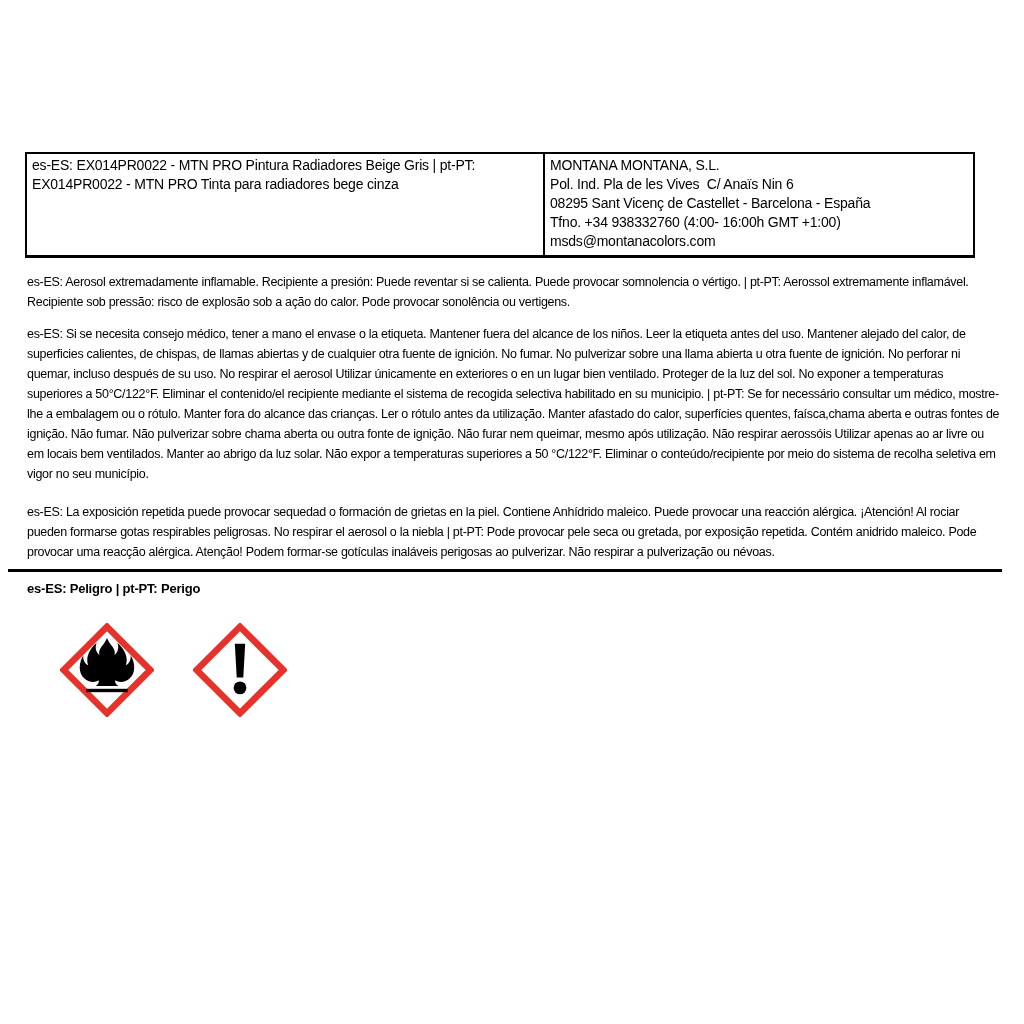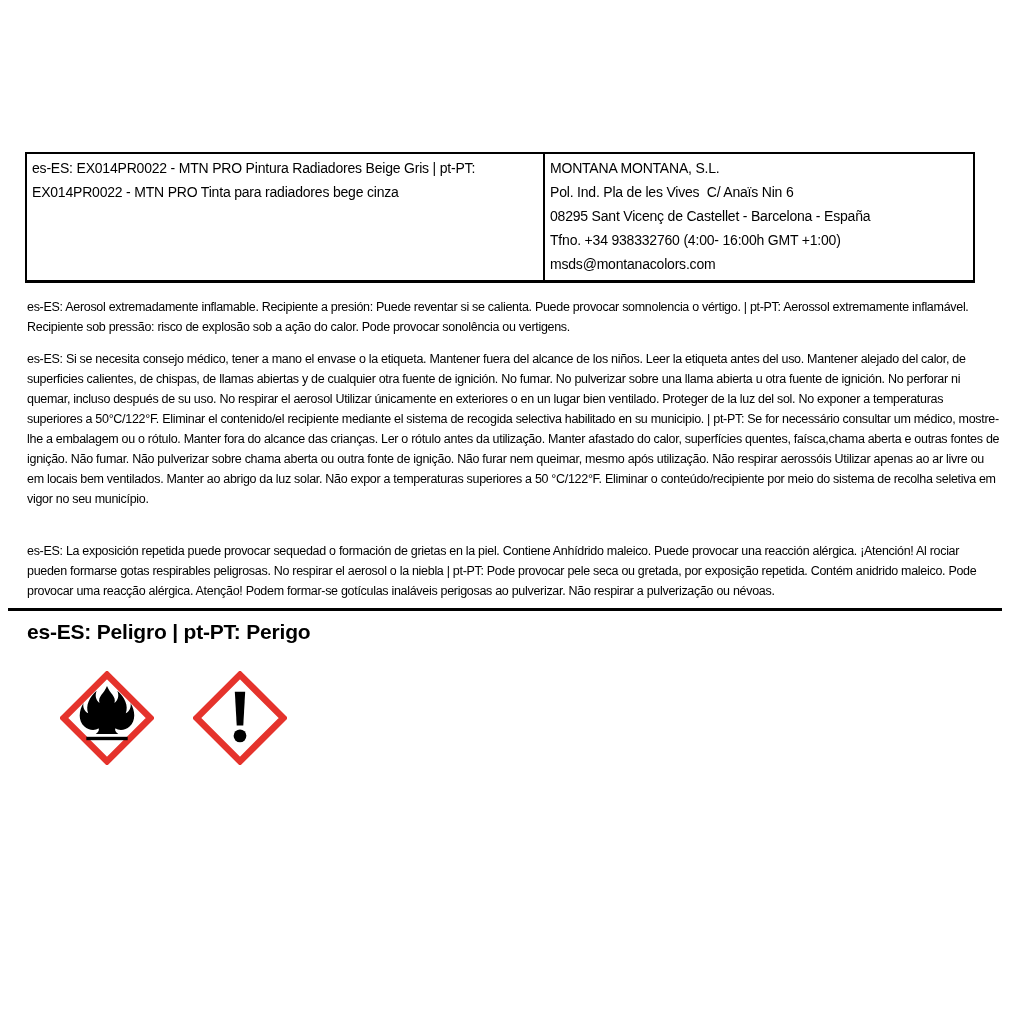--- a/index.html
+++ b/index.html
@@ -24,55 +24,55 @@
     width:950px;
     margin-left:-2px;
     table-layout:fixed;
   }
   .header-table td{
     border:2px solid #000;
     border-bottom-width:3px;
     vertical-align:top;
     padding:2px 6px 4px 5px;
     font-size:14px;
-    line-height:24px;
+    line-height:19px;
     letter-spacing:-0.2px;
     height:88px;
   }
   td.product-cell{width:505px;}
   .company-line{white-space:pre-wrap;}
   
   .body-text{
     margin:0;
     font-size:12.5px;
     line-height:20px;
     letter-spacing:-0.3px;
   }
   .p1{margin-top:14px;}
   .p2{margin-top:12px;}
-  .p3{margin-top:32px;}
+  .p3{margin-top:18px;}
   .p4{margin-top:22px;}
   
   .volume{
     margin-top:124px;
     font-size:23px;
     font-weight:bold;
     letter-spacing:-0.3px;
   }
   .rule{
     margin-top:7px;
     position:relative;
     left:-19px;
     width:994px;
     height:3px;
     background:#000;
   }
   .signal-word{
     margin-top:9px;
-    font-size:21px;
+    font-size:13px;
     font-weight:bold;
     letter-spacing:-0.2px;
   }
   
   .pictograms{
     margin-top:27px;
     margin-left:33px;
     display:flex;
     gap:39px;
   }

